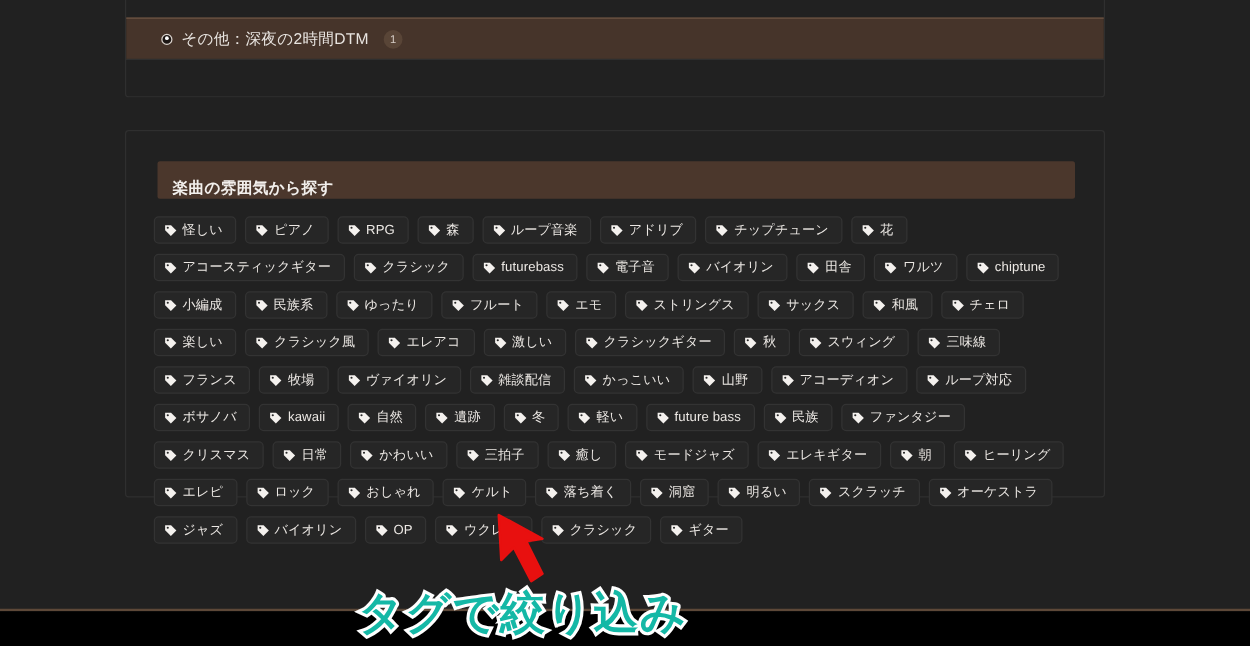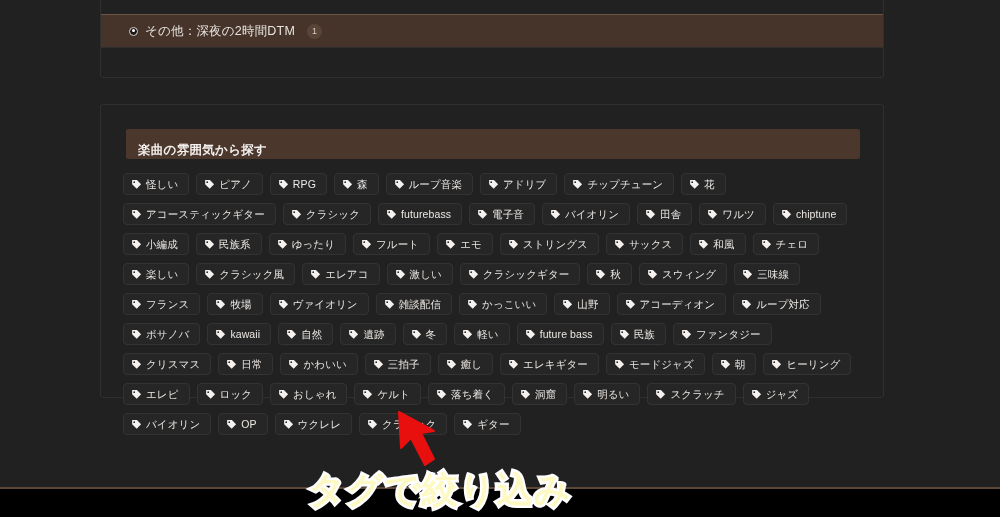--- a/index.html
+++ b/index.html
@@ -182,29 +182,28 @@
     pointer-events: none;
   }
   .annot-text {
     position: absolute;
     left: 0;
     top: 466px;
     width: 836px;
     text-align: center;
     font-size: 36px;
     font-weight: bold;
-    color: #fef9c3;
+    color: #14b8a6;
     letter-spacing: 1px;
     -webkit-text-stroke: 5px #ffffff;
     paint-order: stroke fill;
     text-shadow:
       0 0 2px #ffffff;
     pointer-events: none;
     font-family: "DejaVu Sans", "Liberation Sans", sans-serif;
-    margin-left: 22px;
   }
 </style>
 </head>
 <body>
 
 <div class="page">
 
   <div class="panel panel-top">
     <div id="radio-rows">
         <div class="radio-row unselected"></div>
@@ -606,34 +605,34 @@
             <path d="M1.2 1.2 L6.4 1.2 L11 5.8 L6.2 10.6 L1.2 5.6 Z" fill="#f4f1ee"></path>
             <circle cx="3.5" cy="3.5" r="0.95" fill="#262626"></circle>
           </svg>
           <span class="tag-label">癒し</span>
         </div>
         <div class="tag-pill">
           <svg class="tag-icon" viewBox="0 0 12 12">
             <path d="M1.2 1.2 L6.4 1.2 L11 5.8 L6.2 10.6 L1.2 5.6 Z" fill="#f4f1ee"></path>
             <circle cx="3.5" cy="3.5" r="0.95" fill="#262626"></circle>
           </svg>
+          <span class="tag-label">モードジャズ</span>
+        </div>
+        <div class="tag-pill">
+          <svg class="tag-icon" viewBox="0 0 12 12">
+            <path d="M1.2 1.2 L6.4 1.2 L11 5.8 L6.2 10.6 L1.2 5.6 Z" fill="#f4f1ee"></path>
+            <circle cx="3.5" cy="3.5" r="0.95" fill="#262626"></circle>
+          </svg>
           <span class="tag-label">エレキギター</span>
         </div>
         <div class="tag-pill">
           <svg class="tag-icon" viewBox="0 0 12 12">
             <path d="M1.2 1.2 L6.4 1.2 L11 5.8 L6.2 10.6 L1.2 5.6 Z" fill="#f4f1ee"></path>
             <circle cx="3.5" cy="3.5" r="0.95" fill="#262626"></circle>
           </svg>
-          <span class="tag-label">モードジャズ</span>
-        </div>
-        <div class="tag-pill">
-          <svg class="tag-icon" viewBox="0 0 12 12">
-            <path d="M1.2 1.2 L6.4 1.2 L11 5.8 L6.2 10.6 L1.2 5.6 Z" fill="#f4f1ee"></path>
-            <circle cx="3.5" cy="3.5" r="0.95" fill="#262626"></circle>
-          </svg>
           <span class="tag-label">朝</span>
         </div>
         <div class="tag-pill">
           <svg class="tag-icon" viewBox="0 0 12 12">
             <path d="M1.2 1.2 L6.4 1.2 L11 5.8 L6.2 10.6 L1.2 5.6 Z" fill="#f4f1ee"></path>
             <circle cx="3.5" cy="3.5" r="0.95" fill="#262626"></circle>
           </svg>
           <span class="tag-label">ヒーリング</span>
         </div>
         <div class="tag-pill">
@@ -684,20 +683,27 @@
             <circle cx="3.5" cy="3.5" r="0.95" fill="#262626"></circle>
           </svg>
           <span class="tag-label">明るい</span>
         </div>
         <div class="tag-pill">
           <svg class="tag-icon" viewBox="0 0 12 12">
             <path d="M1.2 1.2 L6.4 1.2 L11 5.8 L6.2 10.6 L1.2 5.6 Z" fill="#f4f1ee"></path>
             <circle cx="3.5" cy="3.5" r="0.95" fill="#262626"></circle>
           </svg>
           <span class="tag-label">スクラッチ</span>
+        </div>
+        <div class="tag-pill">
+          <svg class="tag-icon" viewBox="0 0 12 12">
+            <path d="M1.2 1.2 L6.4 1.2 L11 5.8 L6.2 10.6 L1.2 5.6 Z" fill="#f4f1ee"></path>
+            <circle cx="3.5" cy="3.5" r="0.95" fill="#262626"></circle>
+          </svg>
+          <span class="tag-label">オーケストラ</span>
         </div>
         <div class="tag-pill">
           <svg class="tag-icon" viewBox="0 0 12 12">
             <path d="M1.2 1.2 L6.4 1.2 L11 5.8 L6.2 10.6 L1.2 5.6 Z" fill="#f4f1ee"></path>
             <circle cx="3.5" cy="3.5" r="0.95" fill="#262626"></circle>
           </svg>
           <span class="tag-label">ジャズ</span>
         </div>
         <div class="tag-pill">
           <svg class="tag-icon" viewBox="0 0 12 12">

